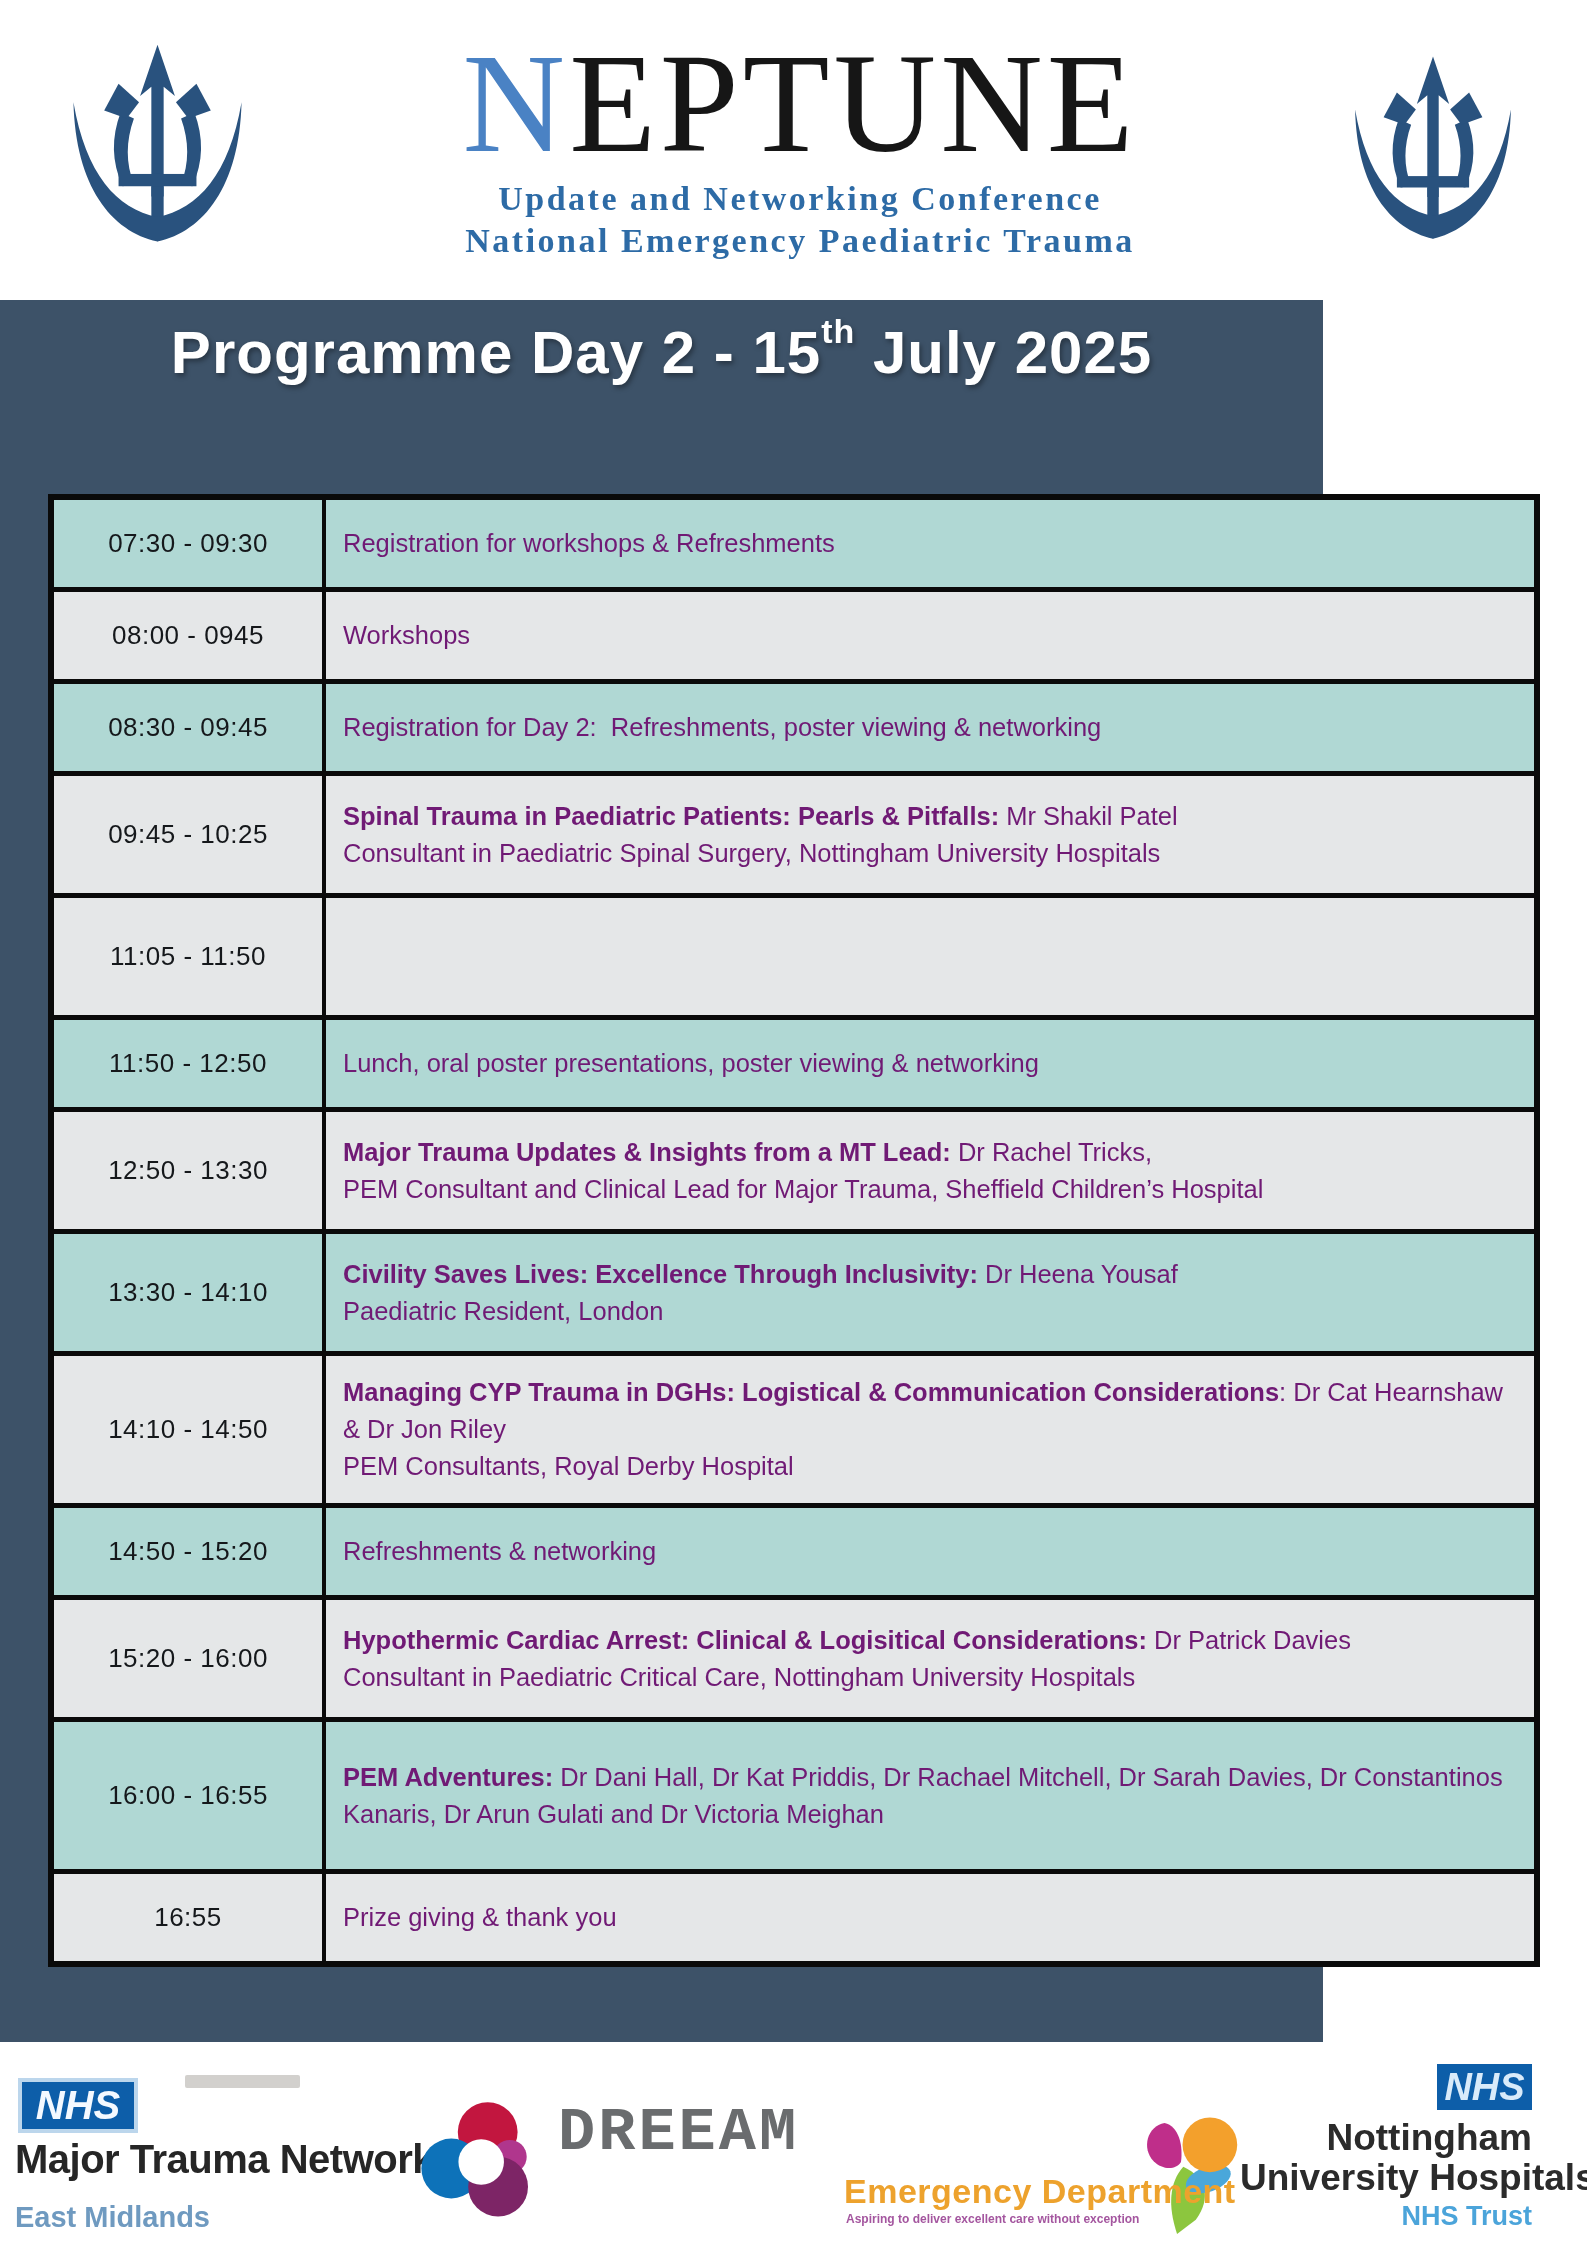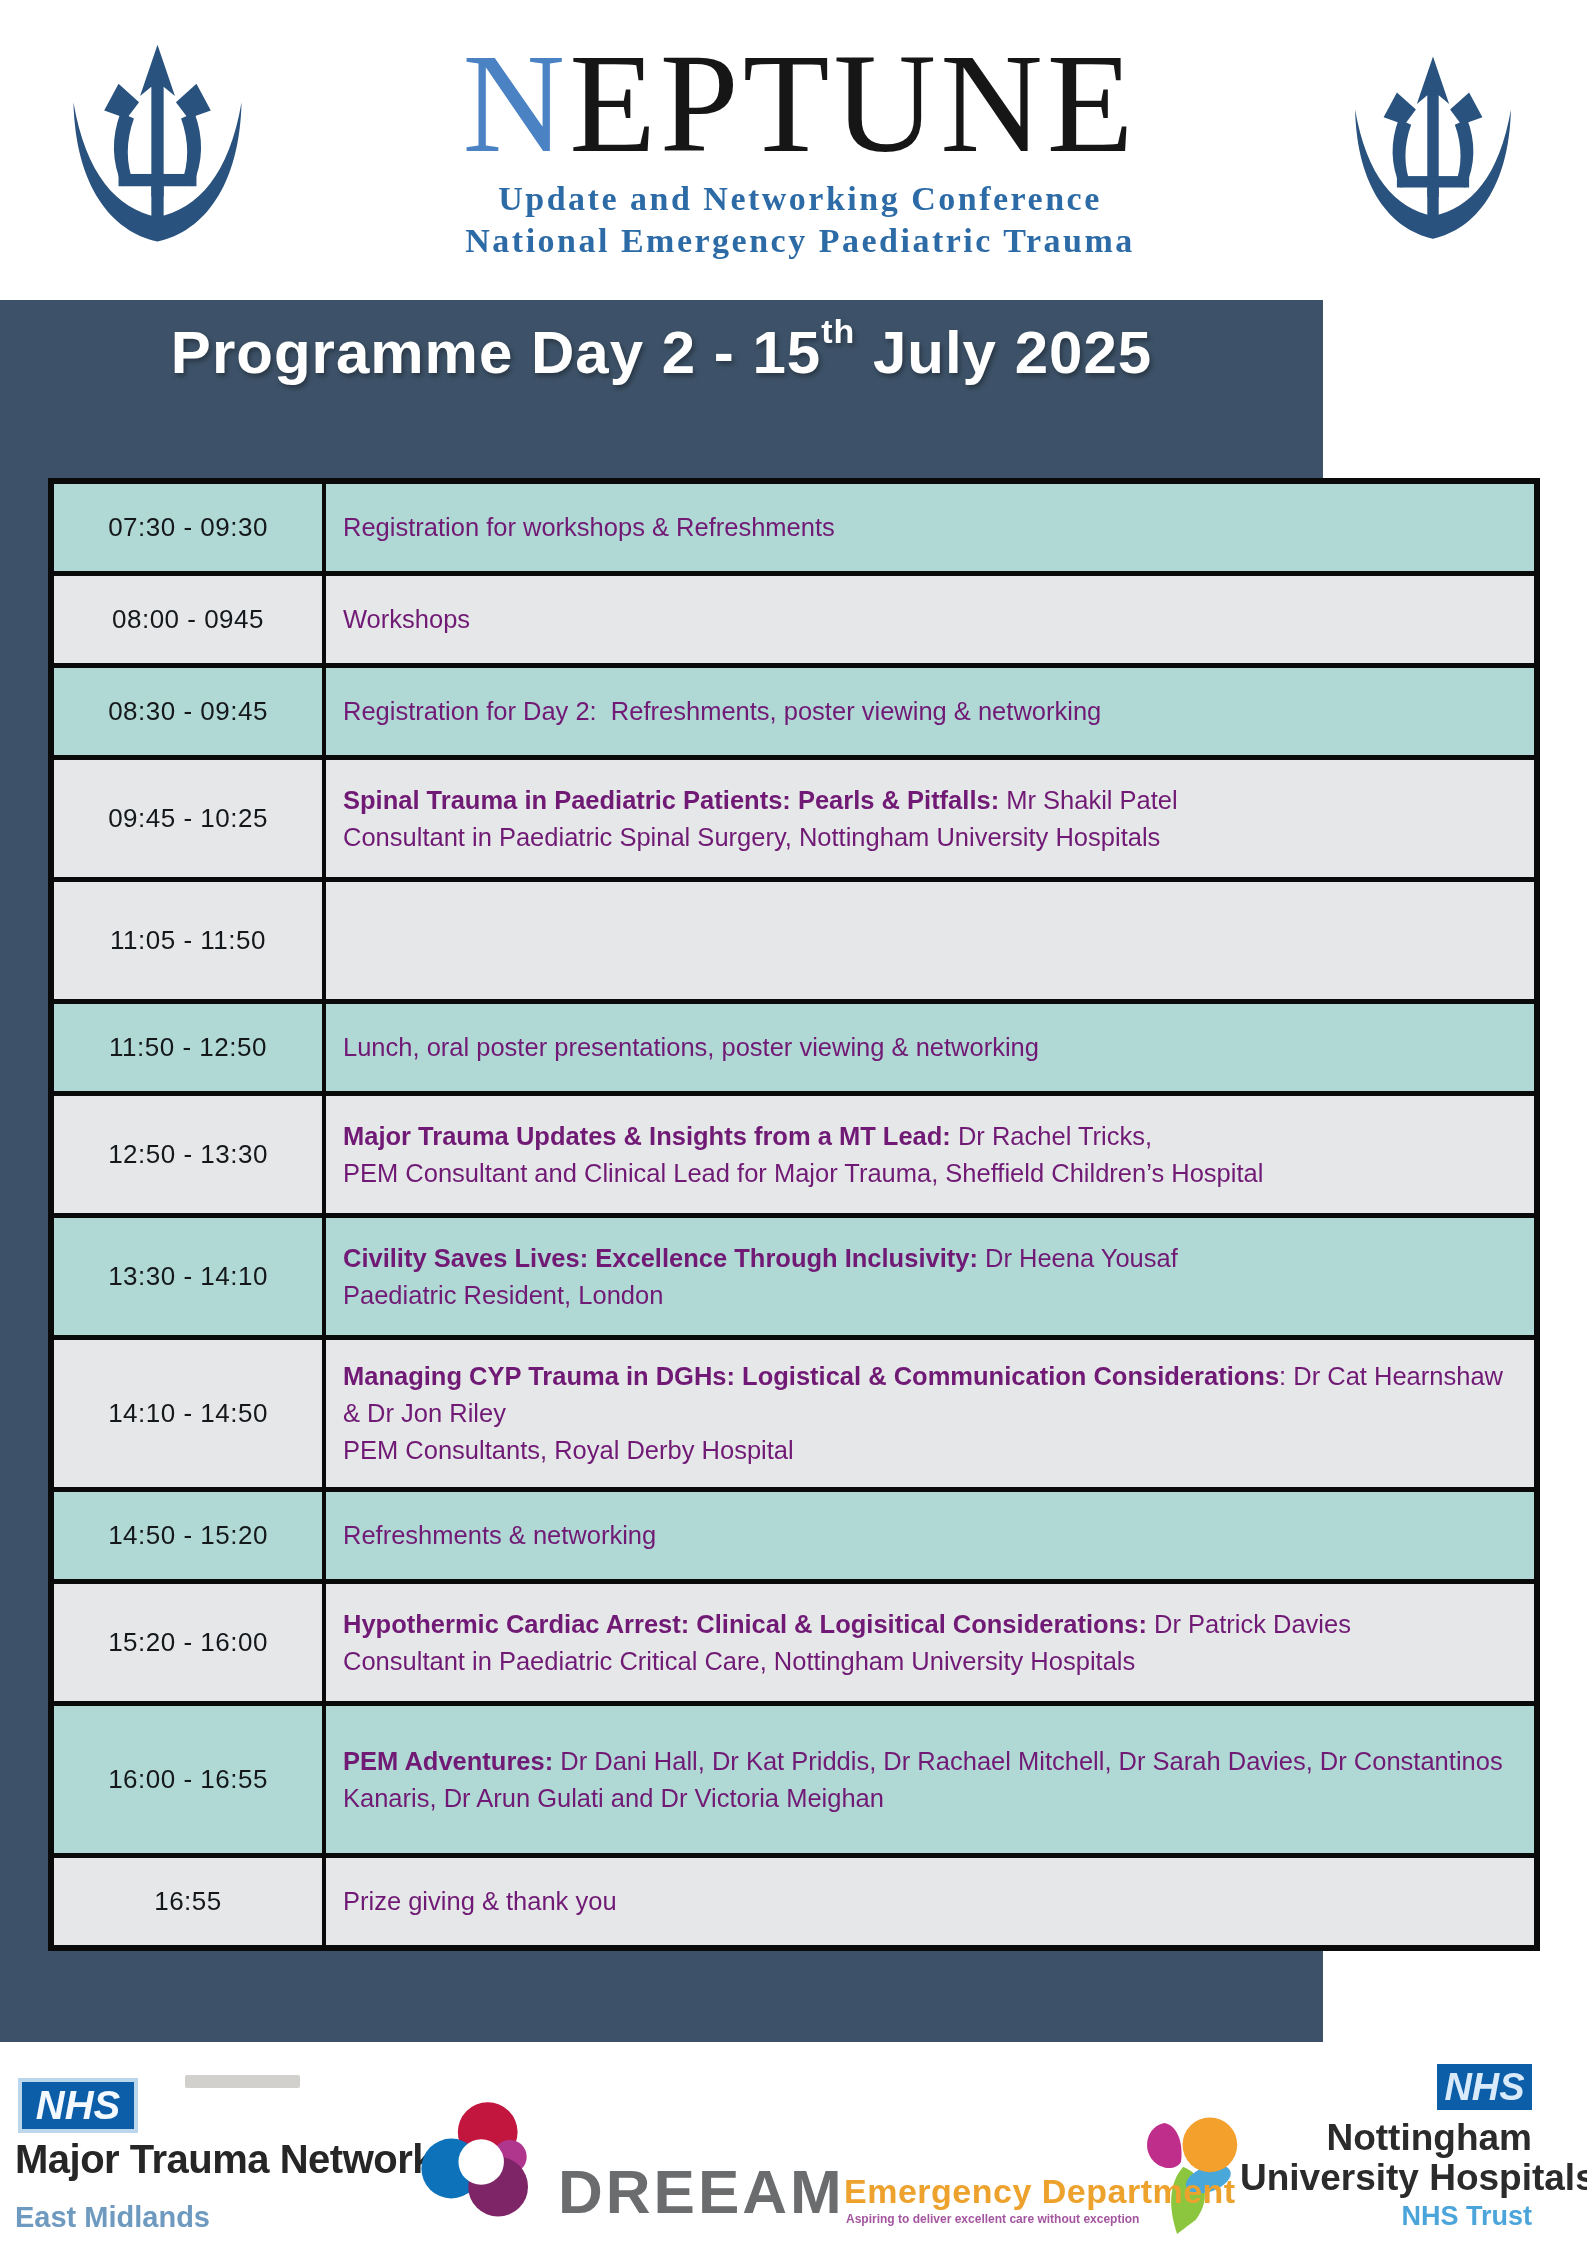--- a/index.html
+++ b/index.html
@@ -20,21 +20,21 @@
 
   
   .dark{position:absolute;top:300px;left:0;width:1323px;height:1742px;
         background:var(--banner-bg,#3d5268);}
   .banner-title{position:absolute;top:18px;left:0;width:100%;text-align:center;
         color:#fff;font-weight:bold;font-size:60px;letter-spacing:1px;
         text-shadow:2px 3px 5px rgba(0,0,0,.35);}
   .banner-title sup{font-size:34px;vertical-align:top;position:relative;top:-6px;}
 
   
-  .table{position:absolute;top:178px;left:48px;width:1492px;
+  .table{position:absolute;top:194px;left:48px;width:1492px;
          border:6px solid #0a0a0a;box-sizing:border-box;}
   .row{display:flex;border-top:5px solid #0a0a0a;}
   .row:first-child{border-top:none;}
   .row.teal{background:var(--row-teal,#b0d8d4);}
   .row.gray{background:var(--row-gray,#e5e7e8);}
   .cell.time{flex:0 0 268px;border-right:4px solid #0a0a0a;display:flex;
          align-items:center;justify-content:center;font-size:26px;color:#15181b;
          letter-spacing:.5px;}
   .cell.desc{flex:1 1 auto;display:flex;align-items:center;
          padding:18px 30px 18px 17px;box-sizing:border-box;}
@@ -49,21 +49,21 @@
   .artifact{position:absolute;left:185px;top:33px;width:115px;height:13px;background:#d2d0cd;border-radius:2px;}
 
   .nhs-box{background:#0d5ea9;color:#f4f9ff;font-style:italic;font-weight:bold;
            display:inline-block;text-align:center;}
   .mtn{position:absolute;left:15px;top:40px;}
   .mtn .nhs-box{width:112px;height:47px;font-size:40px;line-height:47px;
            box-shadow:0 0 0 4px #bcd6ec;margin-left:7px;margin-bottom:8px;}
   .mtn-line1{font-size:40px;font-weight:bold;color:#262626;letter-spacing:-.5px;white-space:nowrap;}
   .mtn-line2{font-size:29px;font-weight:bold;color:#6f9ac0;margin-top:19px;}
 
-  .dreeam{position:absolute;left:415px;top:55px;display:flex;align-items:flex-end;}
+  .dreeam{position:absolute;left:415px;top:55px;display:flex;align-items:flex-start;font-family:Liberation Mono, monospace;}
   .dreeam svg{width:135px;height:130px;}
   .dreeam-text{font-size:62px;font-weight:bold;color:#6a6c6e;letter-spacing:3px;margin-left:8px;}
 
   .ed{position:absolute;left:838px;top:35px;width:400px;}
   .ed-heart{position:absolute;left:295px;top:35px;width:110px;height:125px;}
   .ed-line1{position:absolute;left:6px;top:95px;font-size:34px;font-weight:bold;
             color:#eda22d;white-space:nowrap;letter-spacing:.5px;}
   .ed-tagline{position:absolute;left:8px;top:135px;font-size:12px;font-weight:bold;
             color:#a4569f;white-space:nowrap;}
 

